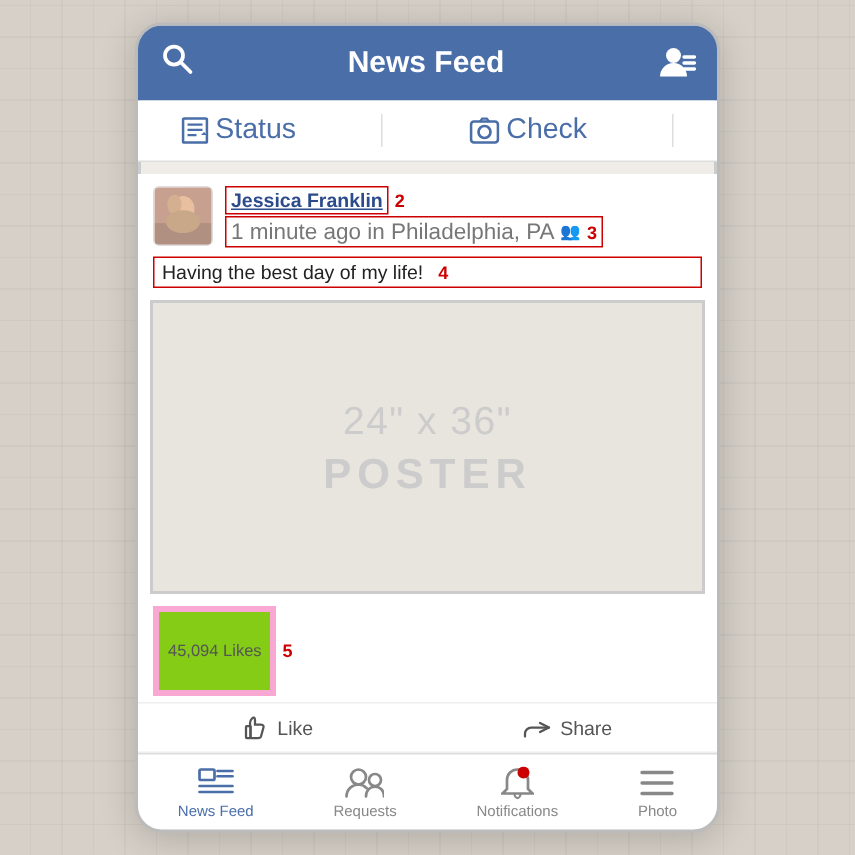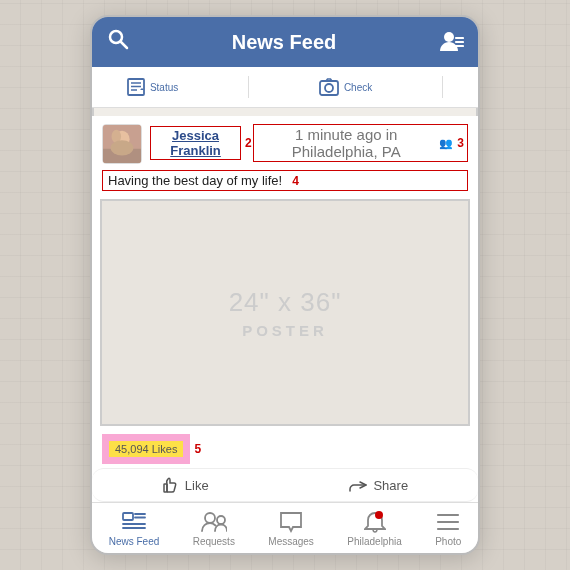--- a/index.html
+++ b/index.html
@@ -60,21 +60,21 @@
       justify-content: space-around;
       padding: 9px 0;
       border-bottom: 1px solid #ddd;
       flex-shrink: 0;
     }
     .action-btn {
       display: flex;
       align-items: center;
       gap: 5px;
       color: #4a6ea8;
-      font-size: 10px;
+      font-size: 19px;
       font-weight: 500;
       cursor: pointer;
     }
     .action-divider {
       width: 1px;
       height: 22px;
       background: #ddd;
     }
 
     
@@ -106,20 +106,21 @@
       width: 100%;
       height: 100%;
       background: linear-gradient(135deg, #d4a0a0 0%, #c08060 50%, #a06840 100%);
       display: flex;
       align-items: center;
       justify-content: center;
       font-size: 18px;
     }
     .post-meta {
       display: flex;
+      flex-direction: column;
       gap: 1px;
       text-align: center;
     }
     .post-name-row {
       display: flex;
       align-items: center;
       gap: 4px;
     }
     .post-name {
       color: #2c4b8a;
@@ -187,56 +188,55 @@
       position: relative;
     }
     .poster-text-large {
       color: #ccc;
       font-size: 26px;
       font-weight: 300;
       letter-spacing: 1px;
     }
     .poster-text-sub {
       color: #ccc;
-      font-size: 15px;
+      font-size: 28px;
       font-weight: 700;
       letter-spacing: 4px;
       margin-top: 4px;
     }
 
     
     .likes-bar {
       padding: 4px 10px;
       display: flex;
       align-items: center;
     }
     .likes-badge {
-      border: 7px solid #f9a8d4;
-      padding: 2px 6px;
+      border: 4px solid #f9a8d4;
+      padding: 20px 6px;
       font-size: 11px;
       color: #555;
-      background: #fde047;
+      background: #84cc16;
     }
     .badge-5 {
       color: #cc0000;
       font-size: 12px;
       font-weight: bold;
       margin-left: 4px;
     }
 
     
     .reaction-bar {
       display: flex;
       align-items: center;
       justify-content: space-around;
       padding: 7px 0;
       border-top: 1px solid #eee;
       border-bottom: 1px solid #eee;
       background: white;
-      border-radius: 12px;
     }
     .reaction-btn {
       display: flex;
       align-items: center;
       gap: 5px;
       color: #555;
       font-size: 13px;
       cursor: pointer;
     }
 
@@ -403,35 +403,27 @@
           <circle cx="9" cy="7" r="5" stroke="#888" stroke-width="1.8" fill="none"></circle>
           <path d="M1 20 C1 15 5 12 9 12 C11 12 13 13 14.5 14.5" stroke="#888" stroke-width="1.8" fill="none" stroke-linecap="round"></path>
           <circle cx="20" cy="9" r="4" stroke="#888" stroke-width="1.8" fill="none"></circle>
           <path d="M14 20 C14 16 16.5 13.5 20 13.5 C23.5 13.5 26 16 26 20" stroke="#888" stroke-width="1.8" fill="none" stroke-linecap="round"></path>
         </svg>
       </div>
       <span class="nav-label">Requests</span>
     </div>
     <div class="nav-item">
       <div class="nav-icon-area">
-        <svg width="24" height="22" viewBox="0 0 24 22" fill="none">
-          <path d="M2 2 L22 2 L22 16 L14 16 L12 20 L10 16 L2 16 Z" stroke="#888" stroke-width="1.8" fill="none"></path>
-        </svg>
-      </div>
-      <span class="nav-label">Messages</span>
-    </div>
-    <div class="nav-item">
-      <div class="nav-icon-area">
         <svg width="22" height="22" viewBox="0 0 22 22" fill="none">
           <path d="M11 2 C7 2 4 5 4 9 L4 15 L1 18 L21 18 L18 15 L18 9 C18 5 15 2 11 2Z" stroke="#888" stroke-width="1.8" fill="none"></path>
           <path d="M9 18 C9 19.7 10 21 11 21 C12 21 13 19.7 13 18" stroke="#888" stroke-width="1.5" fill="none"></path>
           <circle cx="15" cy="4" r="4" fill="#cc0000"></circle>
         </svg>
       </div>
-      <span class="nav-label">Philadelphia</span>
+      <span class="nav-label">Notifications</span>
     </div>
     <div class="nav-item">
       <div class="nav-icon-area">
         <svg width="24" height="20" viewBox="0 0 24 20" fill="none">
           <line x1="2" y1="3" x2="22" y2="3" stroke="#888" stroke-width="2.2" stroke-linecap="round"></line>
           <line x1="2" y1="10" x2="22" y2="10" stroke="#888" stroke-width="2.2" stroke-linecap="round"></line>
           <line x1="2" y1="17" x2="22" y2="17" stroke="#888" stroke-width="2.2" stroke-linecap="round"></line>
         </svg>
       </div>
       <span class="nav-label">Photo</span>

